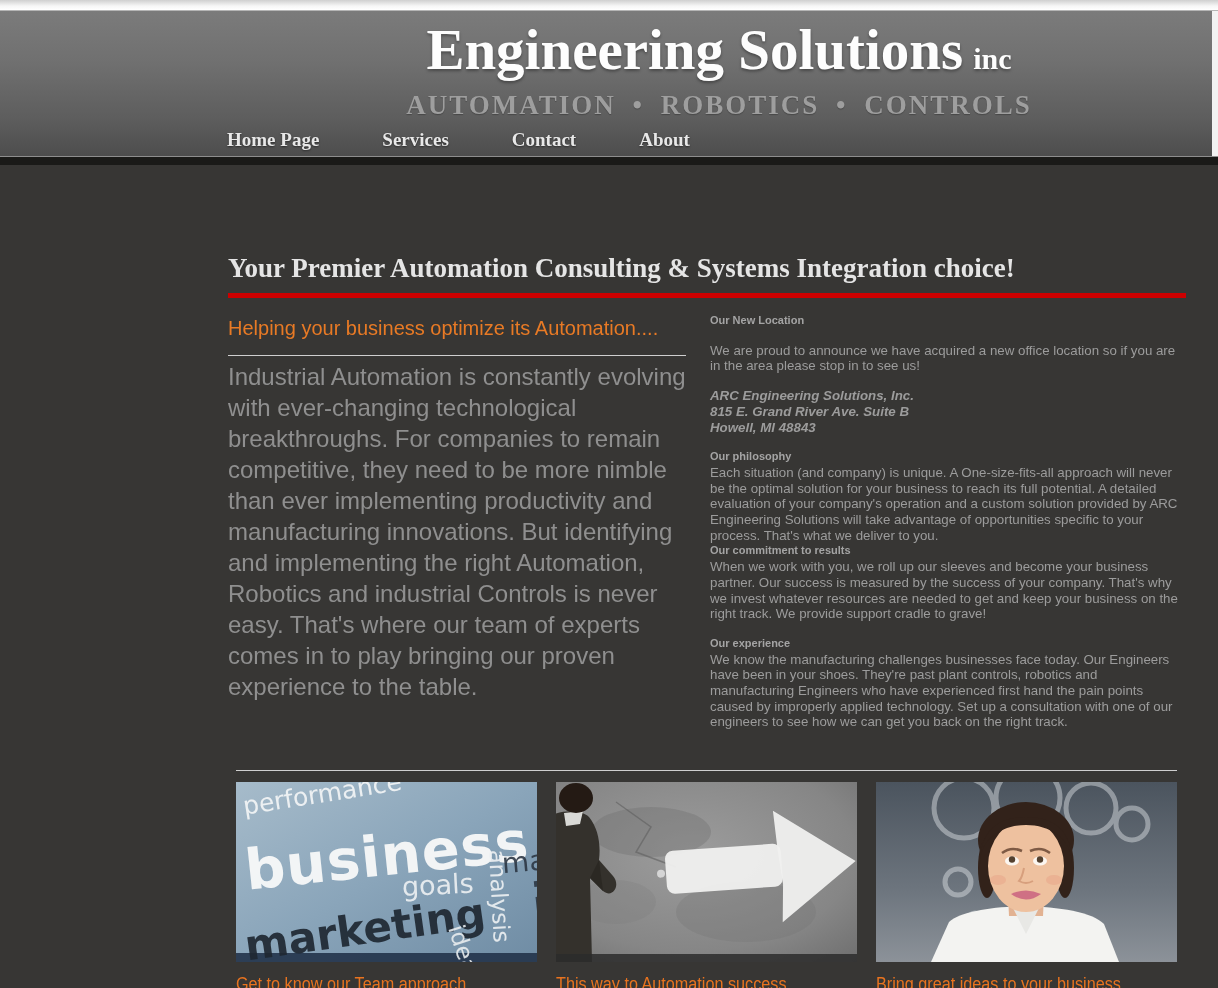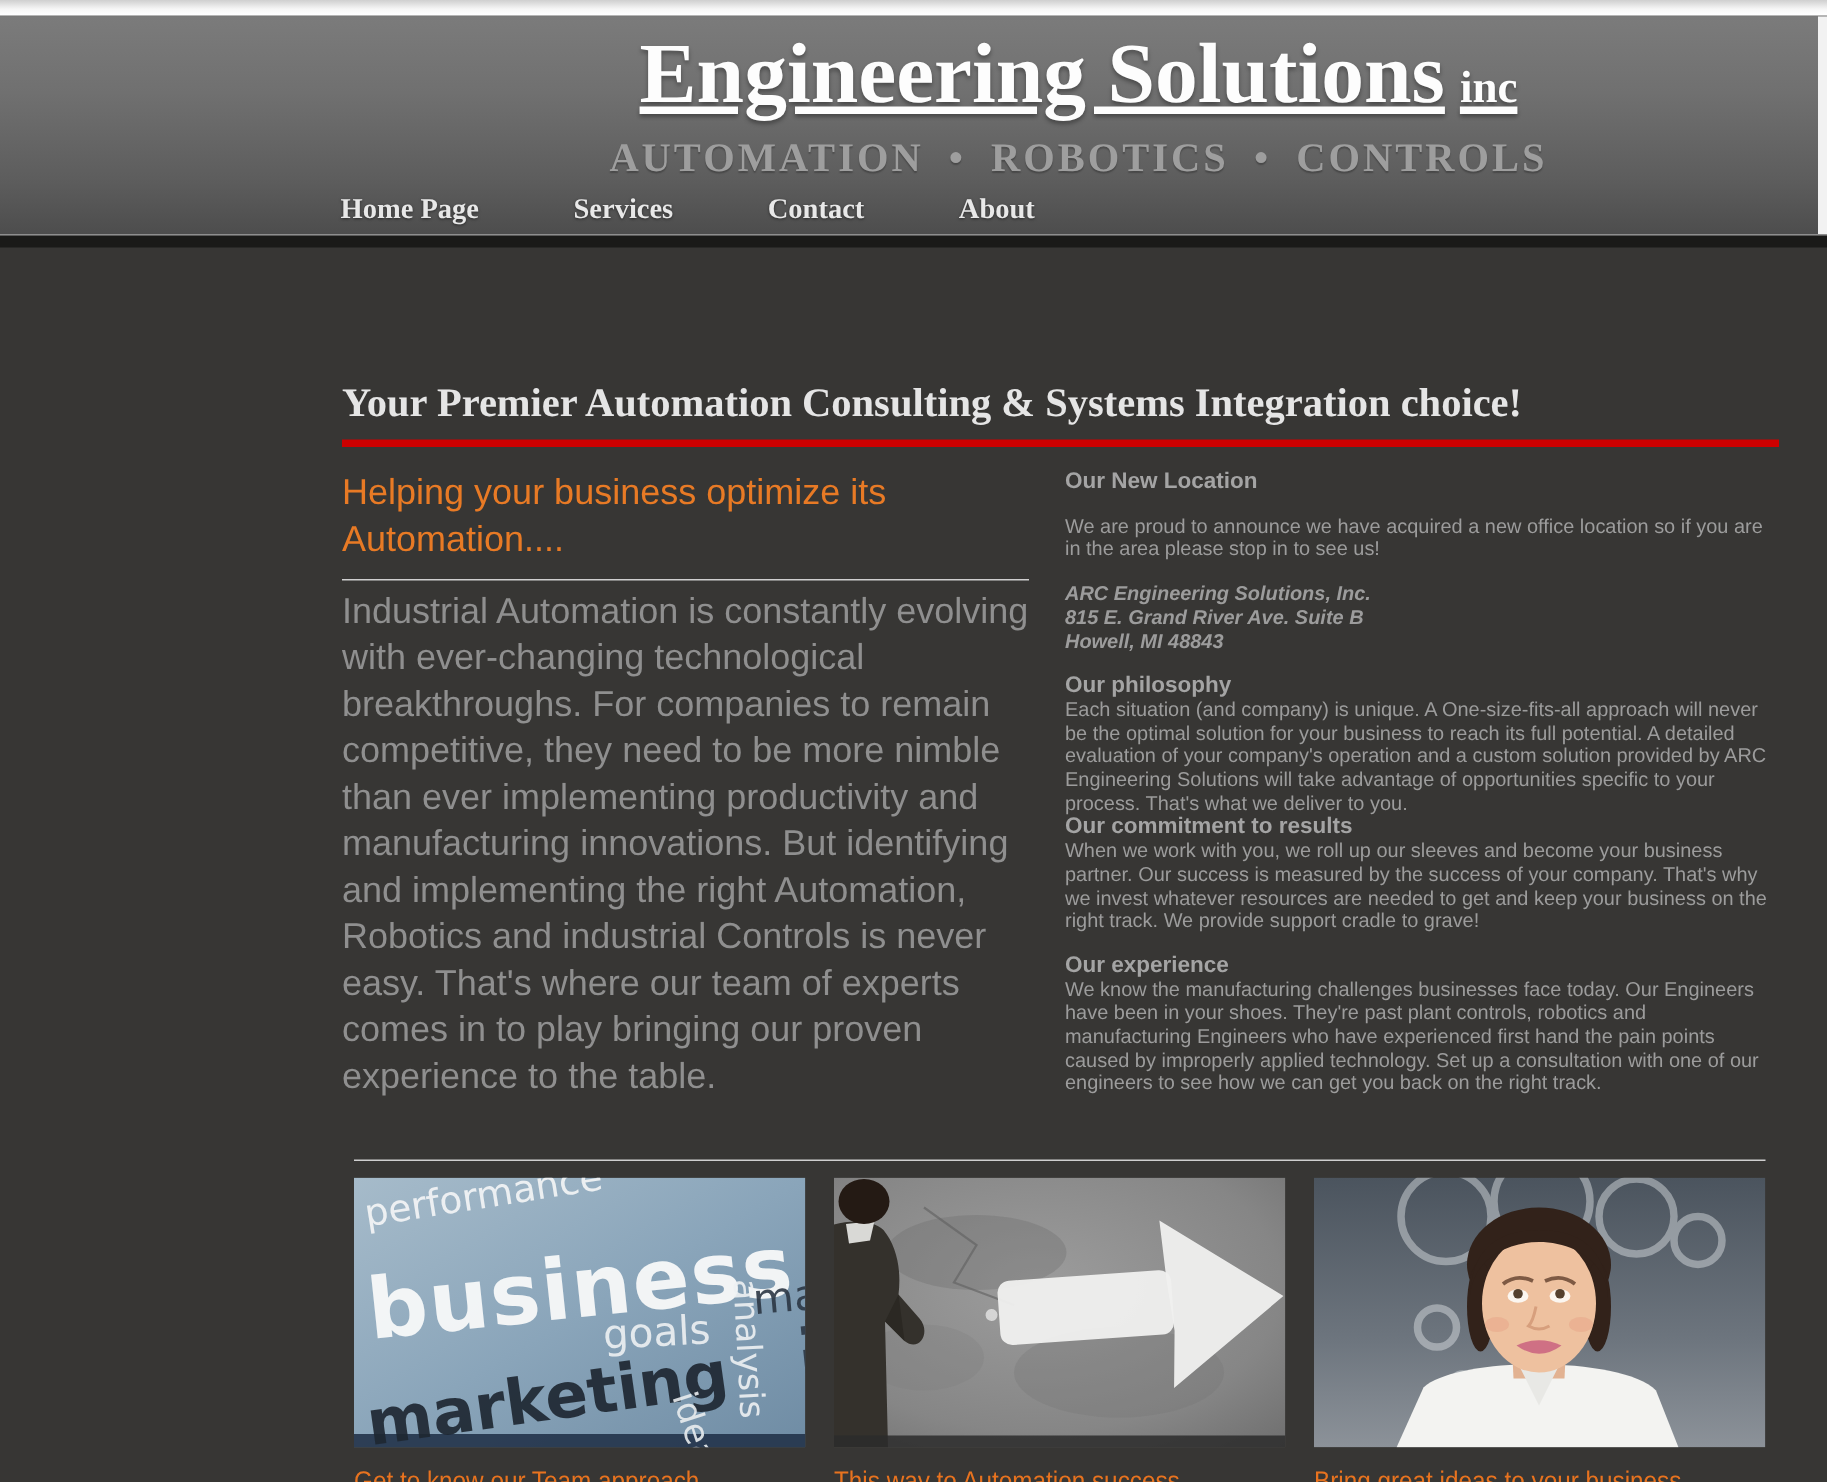--- a/index.html
+++ b/index.html
@@ -34,21 +34,20 @@
   }
   .brand {
     padding-top: 8px;
     font-family: "Liberation Serif", serif;
     font-weight: bold;
     font-size: 57px;
     line-height: 62px;
     color: #fdfdfd;
     text-shadow: 0 2px 3px rgba(0,0,0,0.35);
     white-space: nowrap;
-    text-decoration: underline;
   }
   .brand-suffix {
     font-size: 30px;
     margin-left: 10px;
   }
   .tagline {
     font-family: "Liberation Serif", serif;
     font-weight: bold;
     font-size: 27px;
     color: #9e9e9e;
@@ -91,21 +90,21 @@
     white-space: nowrap;
   }
   .red-rule {
     height: 5px;
     background: #cc0000;
     margin-top: 9px;
   }
   .cols { display: flex; margin-top: 15px; }
   .col-left { width: 458px; flex: 0 0 458px; }
   .intro-heading {
-    font-size: 24px;
+    font-size: 20px;
     line-height: 31px;
     font-weight: 400;
     color: #e87a25;
     margin: 0;
   }
   .intro-rule {
     border: none;
     border-top: 1px solid #cfcfcf;
     margin: 11px 0 5px 0;
   }
@@ -116,21 +115,21 @@
     margin: 0;
   }
   .col-right {
     margin-left: 24px;
     width: 470px; flex: 0 0 470px;
     font-size: 13.3px;
     line-height: 15.7px;
     color: #9c9c9c;
   }
   .rc-h {
-    font-size: 15px;
+    font-size: 11px;
     font-weight: bold;
     color: #a4a4a4;
     margin: 0;
   }
   .p-loc   { margin: 14px 0 14px 0; }
   .addr    { margin: 0 0 14px 0; font-style: italic; font-weight: bold; color: #9c9c9c; }
   .addr div { line-height: 15.7px; }
   .p-phil  { margin: 0; }
   .p-commit{ margin: 0 0 14px 0; }
   .p-exp   { margin: 0; }

